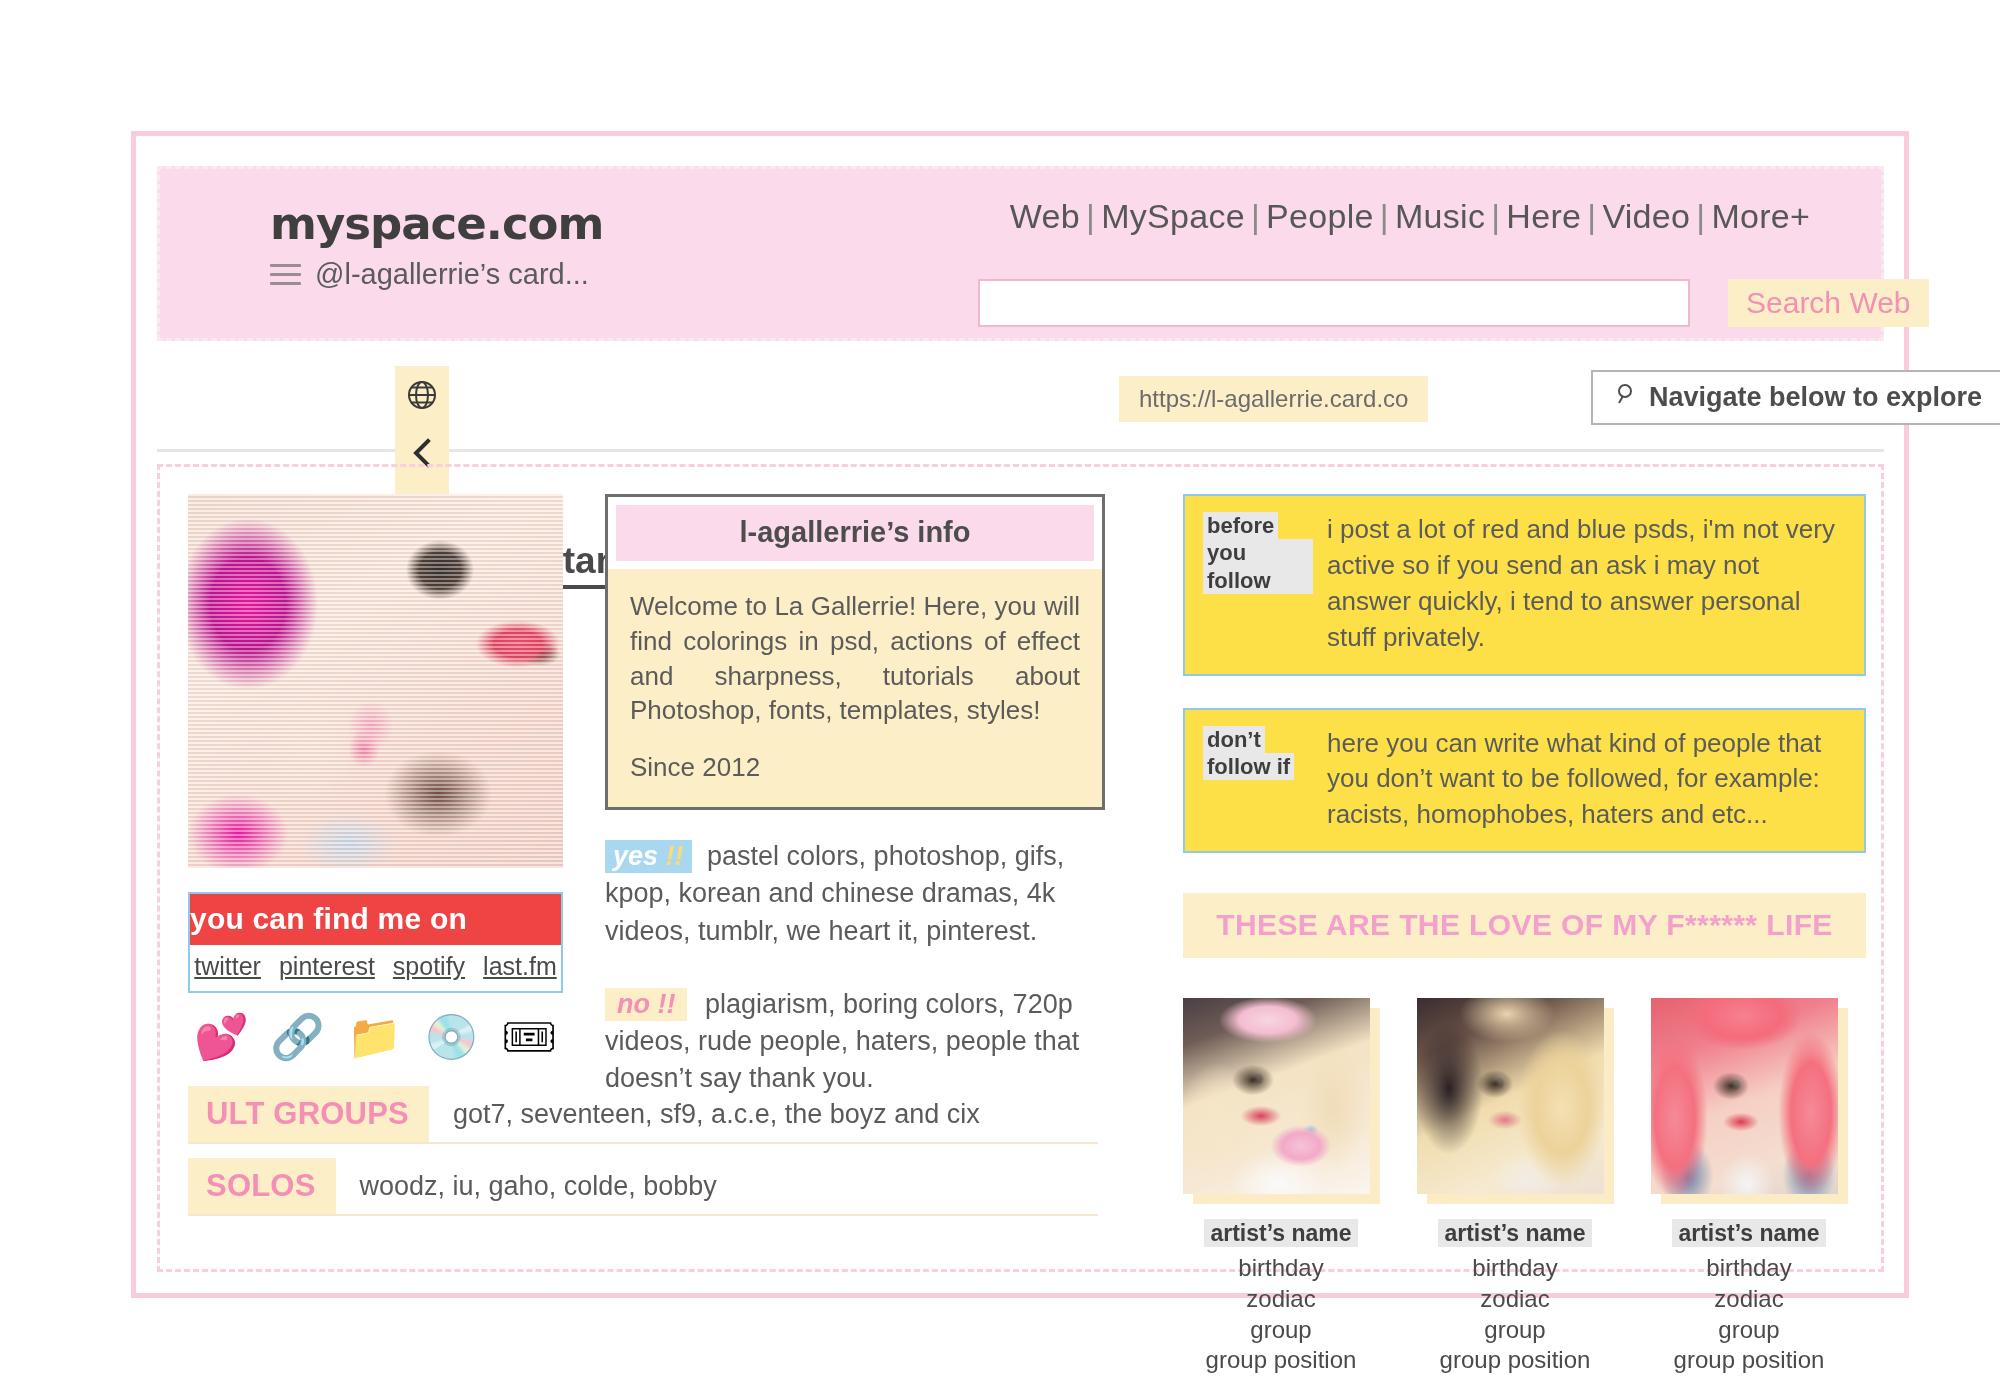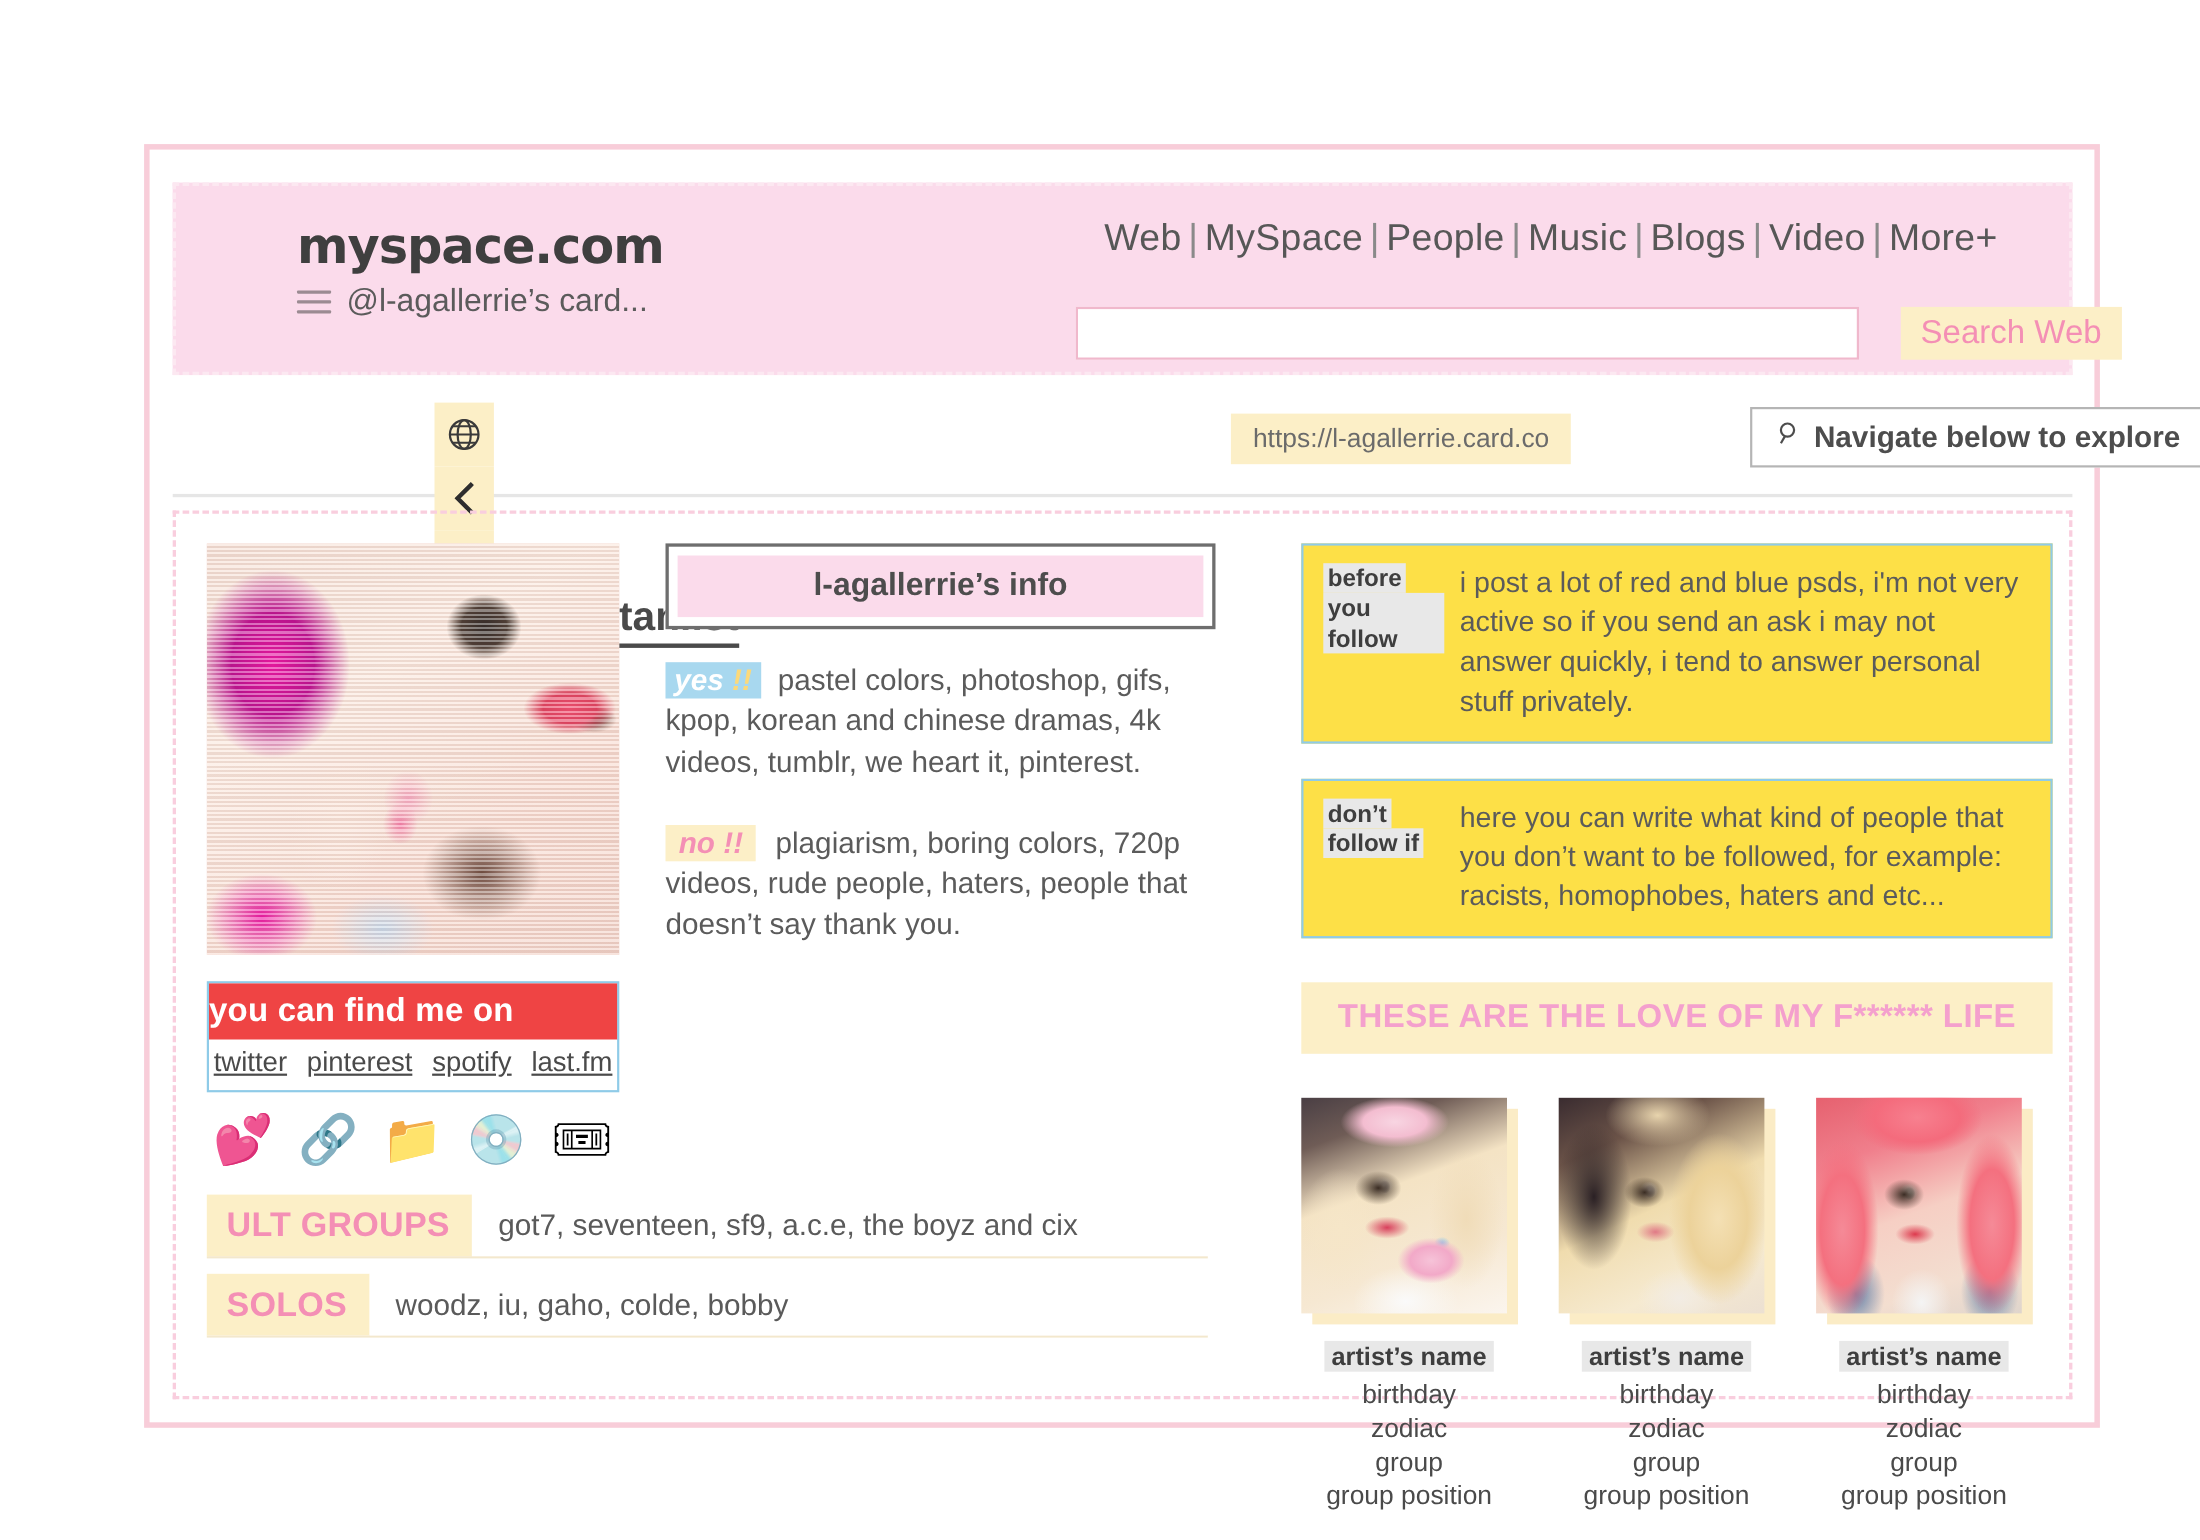--- a/index.html
+++ b/index.html
@@ -517,21 +517,21 @@
         <span class="hamburger">
           <span></span>
             <span></span>
             <span></span>
         </span>
         <span class="handle-text">@l-agallerrie’s card...</span>
       </div>
     </div>
 
     <div class="navlinks">
-      <a>Web</a><span class="sep">|</span><a>MySpace</a><span class="sep">|</span><a>People</a><span class="sep">|</span><a>Music</a><span class="sep">|</span><a>Blogs</a><span class="sep">|</span><a>Video</a><span class="sep">|</span><a>More+</a>
+      <a>Web</a><span class="sep">|</span><a>MySpace</a><span class="sep">|</span><a>People</a><span class="sep">|</span><a>Music</a><span class="sep">|</span><a>Here</a><span class="sep">|</span><a>Video</a><span class="sep">|</span><a>More+</a>
     </div>
 
     <div class="searchrow">
       <input class="search-input" type="text" value="" placeholder="" style="">
       <button class="search-btn">Search Web</button>
     </div>
   </div>
 
   <div class="toolbar">
     <div class="tb-inner">
@@ -611,20 +611,24 @@
     </div>
     <div class="grow">
       <div class="gk">SOLOS</div>
       <div class="gv">woodz, iu, gaho, colde, bobby</div>
     </div>
   </div>
 
   <div class="col2">
     <div class="info-card">
       <div class="info-head">l-agallerrie’s info</div>
+      <div class="info-body">
+        <p>Welcome to La Gallerrie! Here, you will find colorings in psd, actions of effect and sharpness, tutorials about Photoshop, fonts, templates, styles!</p>
+        <p class="last">Since 2012</p>
+      </div>
     </div>
 
     <div class="yesno">
       <div class="block">
         <span class="tag-yes"><span>yes </span><i>!!</i></span><span> pastel colors, photoshop, gifs, kpop, korean and chinese dramas, 4k videos, tumblr, we heart it, pinterest.</span>
       </div>
       <div class="block">
         <span class="tag-no">no !!</span><span> plagiarism, boring colors, 720p videos, rude people, haters, people that doesn’t say thank you.</span>
       </div>
     </div>

